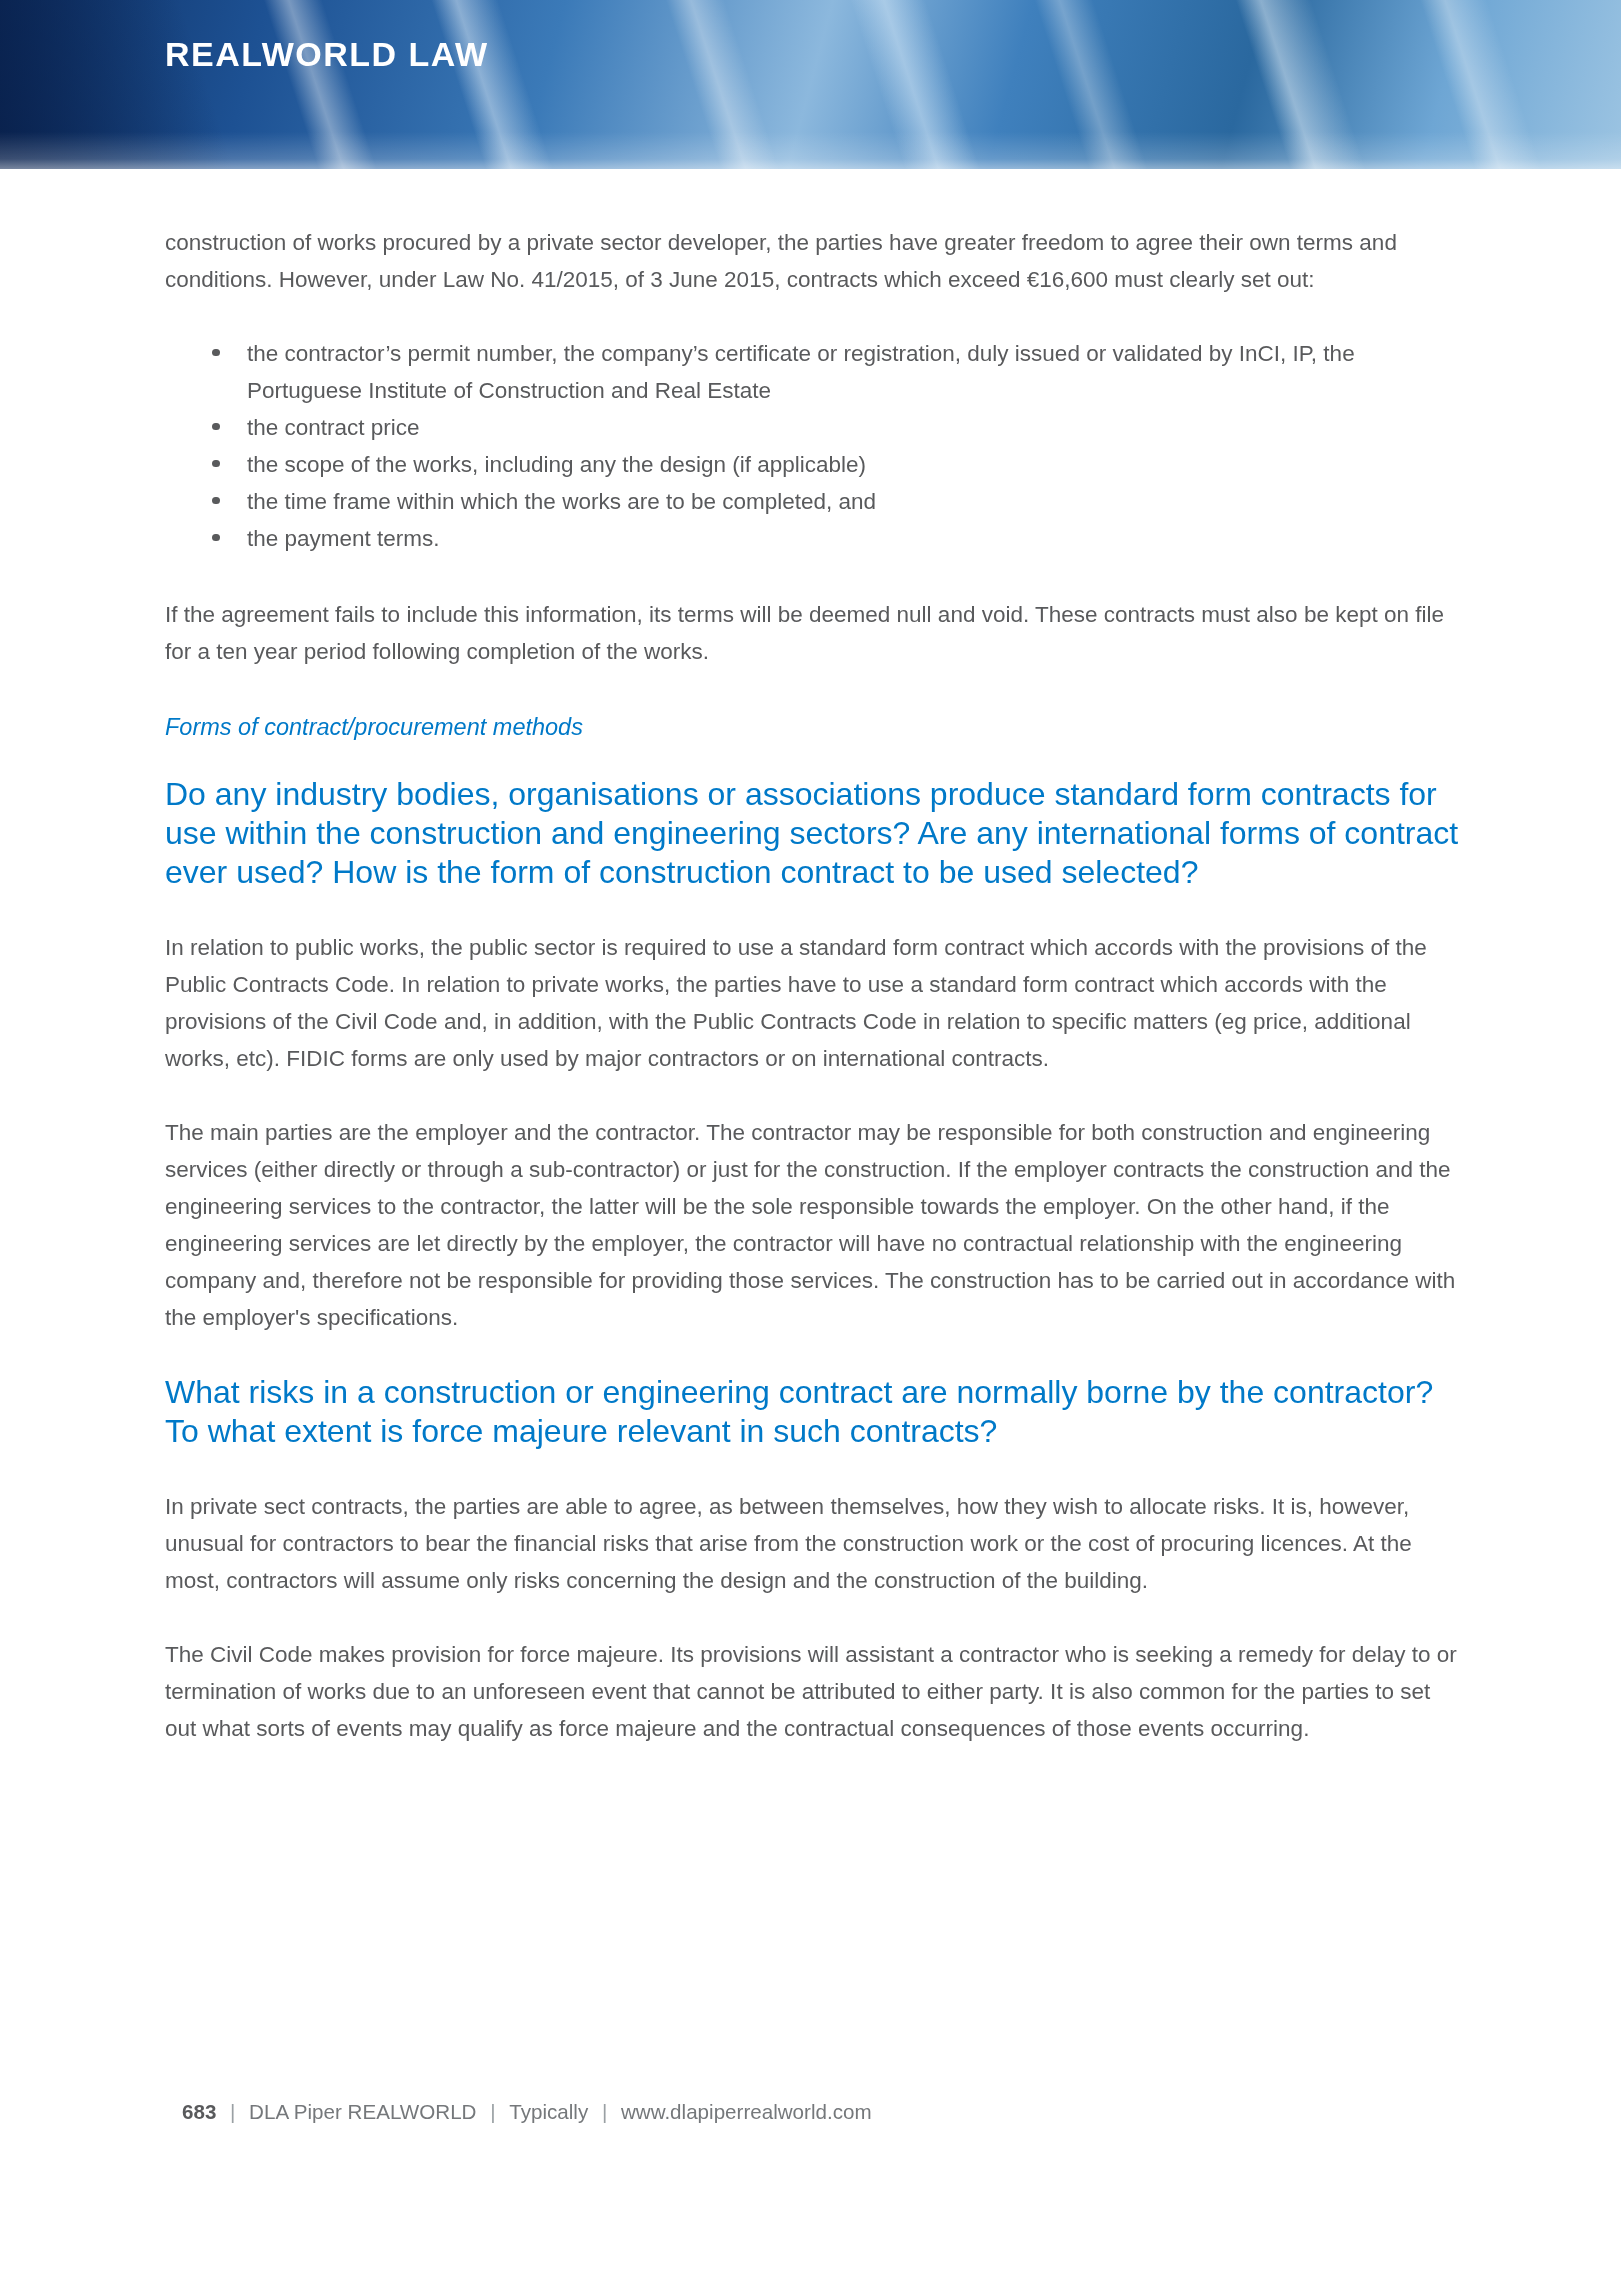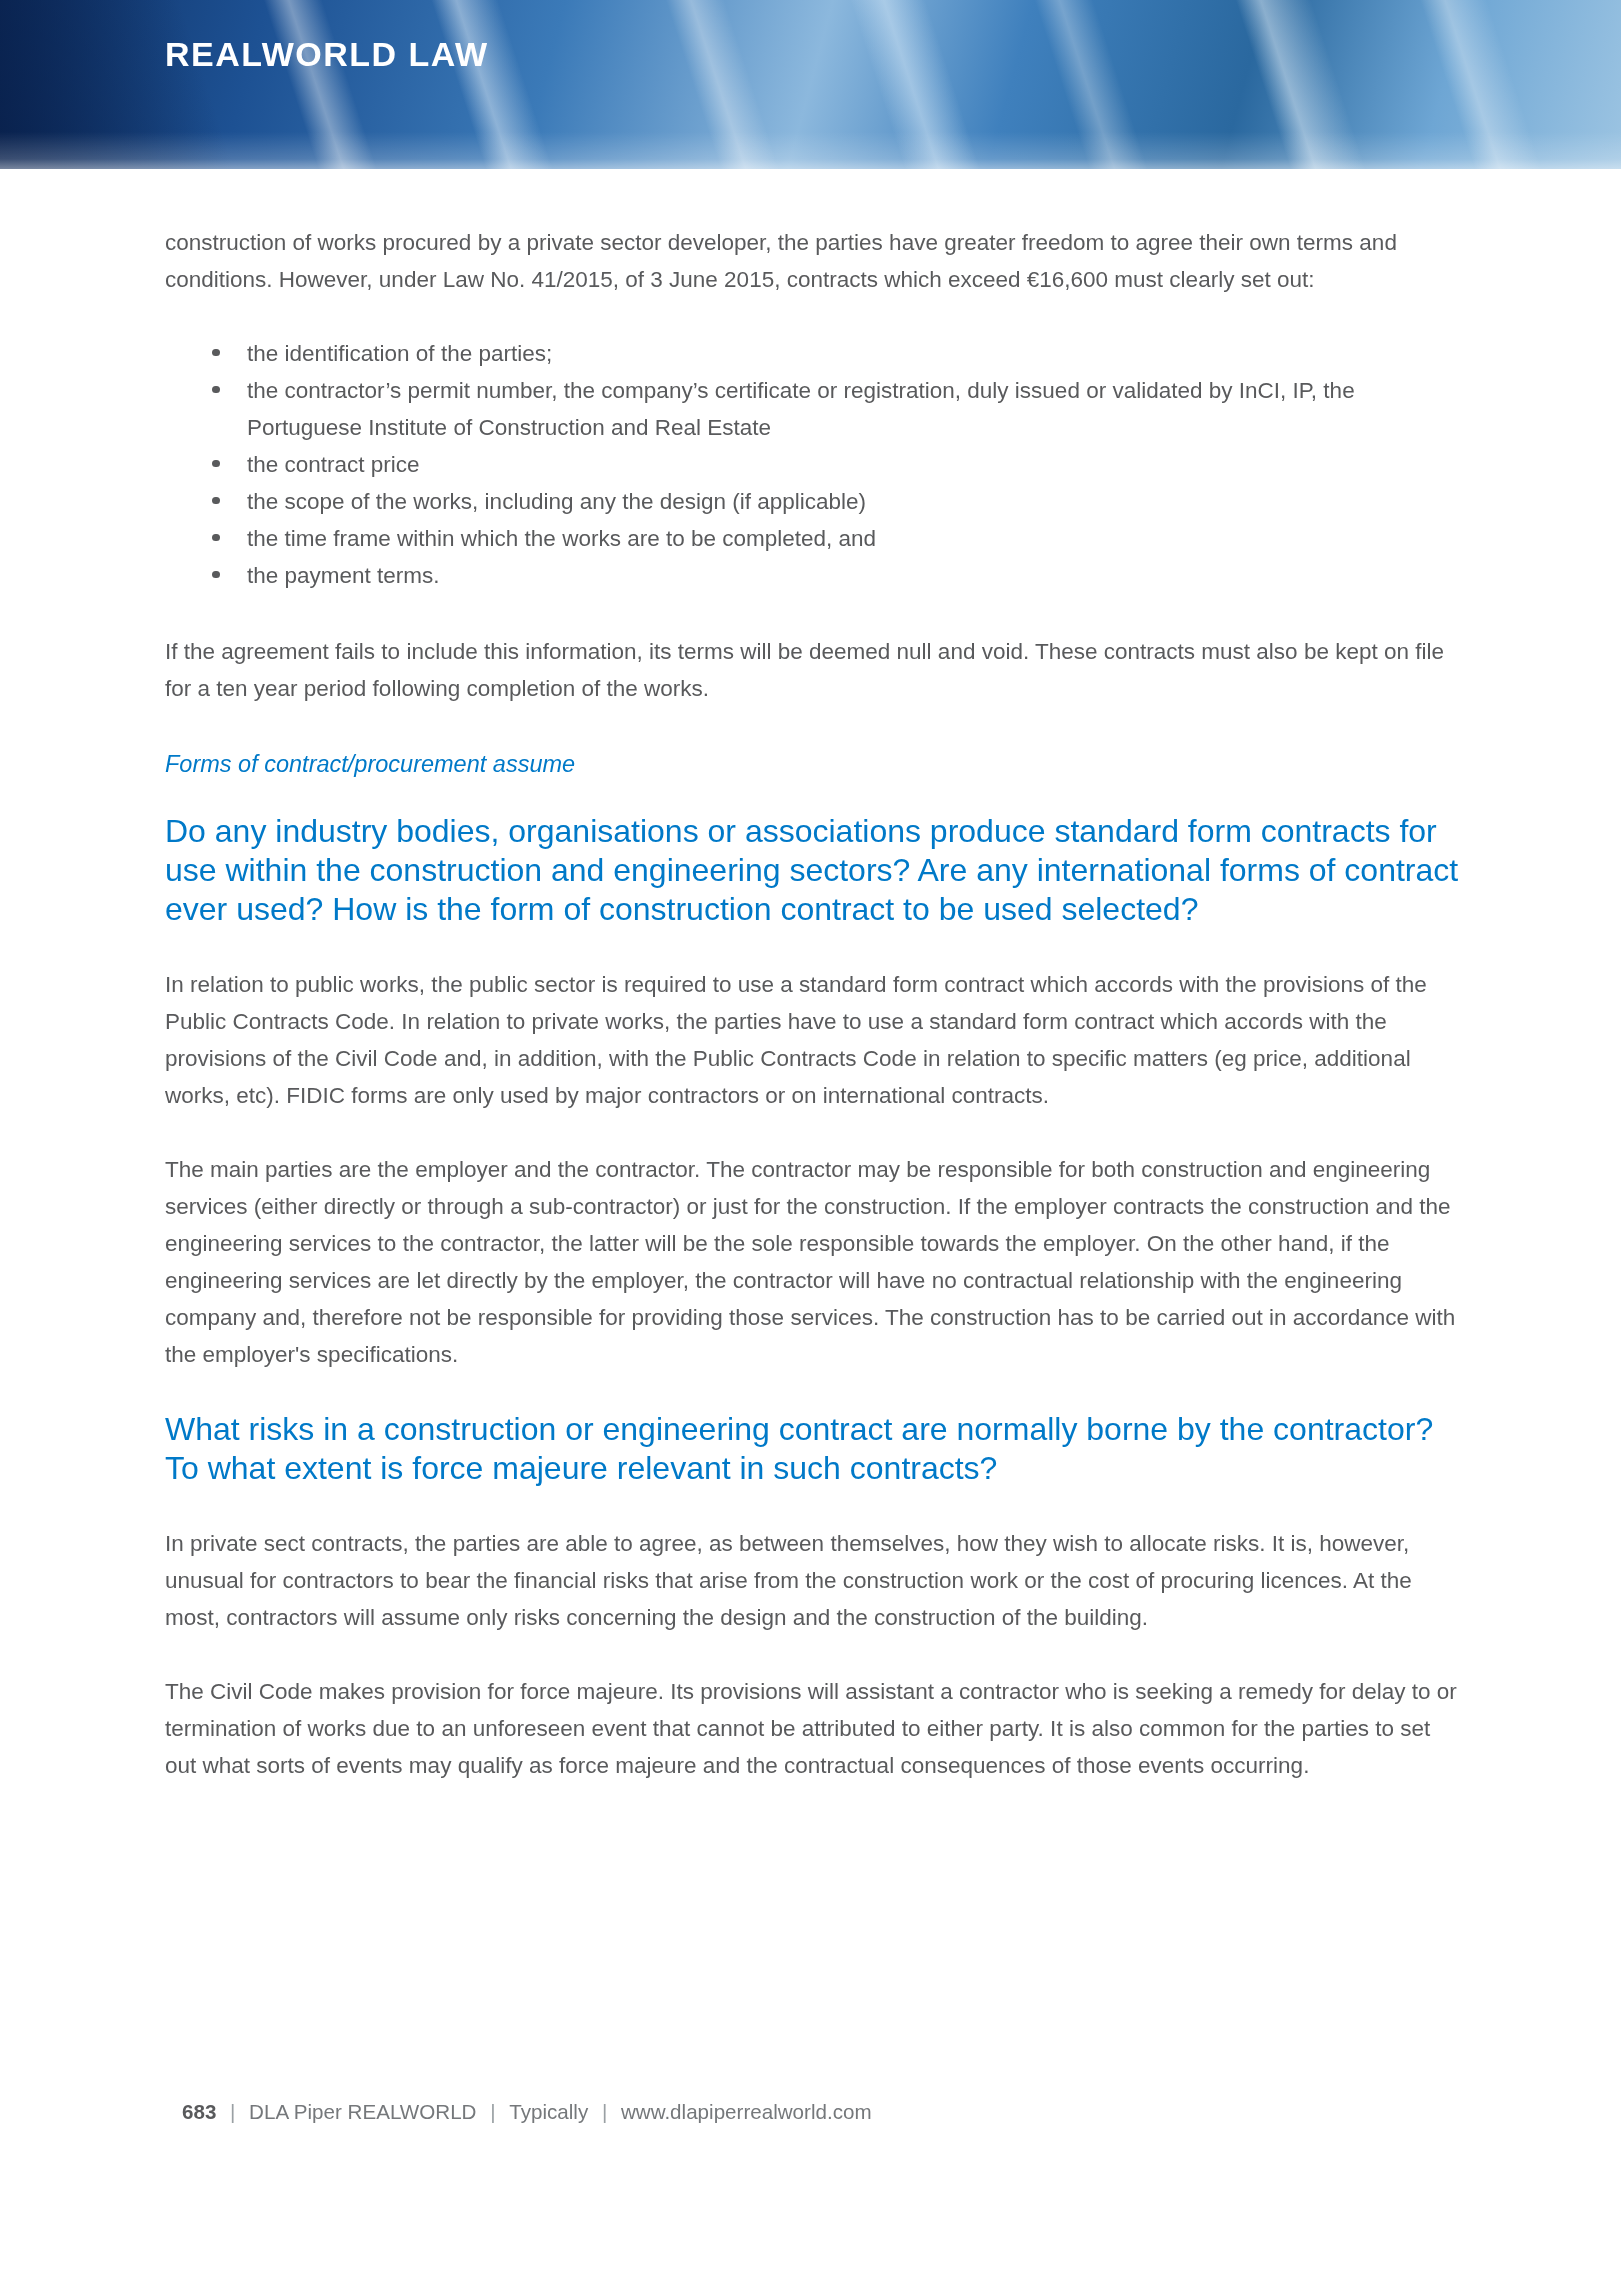--- a/index.html
+++ b/index.html
@@ -140,24 +140,20 @@
     <h1 class="brand">REALWORLD LAW</h1>
   </header>
 
   <main class="content">
 
     <p class="body">construction of works procured by a private sector developer, the parties have greater freedom to agree their own terms and conditions. However, under Law No. 41/2015, of 3 June 2015, contracts which exceed €16,600 must clearly set out:</p>
 
     <ul class="bullets">
       <li>
         <span class="dot"></span>
-        <span>the identification of the parties;</span>
-      </li>
-      <li>
-        <span class="dot"></span>
         <span>the contractor’s permit number, the company’s certificate or registration, duly issued or validated by InCI, IP, the Portuguese Institute of Construction and Real Estate</span>
       </li>
       <li>
         <span class="dot"></span>
         <span>the contract price</span>
       </li>
       <li>
         <span class="dot"></span>
         <span>the scope of the works, including any the design (if applicable)</span>
       </li>
@@ -166,21 +162,21 @@
         <span>the time frame within which the works are to be completed, and</span>
       </li>
       <li>
         <span class="dot"></span>
         <span>the payment terms.</span>
       </li>
     </ul>
 
     <p class="body">If the agreement fails to include this information, its terms will be deemed null and void. These contracts must also be kept on file for a ten year period following completion of the works.</p>
 
-    <h2 class="section-heading">Forms of contract/procurement assume</h2>
+    <h2 class="section-heading">Forms of contract/procurement methods</h2>
 
     <h3 class="question">Do any industry bodies, organisations or associations produce standard form contracts for use within the construction and engineering sectors? Are any international forms of contract ever used? How is the form of construction contract to be used selected?</h3>
     <p class="body">In relation to public works, the public sector is required to use a standard form contract which accords with the provisions of the Public Contracts Code. In relation to private works, the parties have to use a standard form contract which accords with the provisions of the Civil Code and, in addition, with the Public Contracts Code in relation to specific matters (eg price, additional works, etc). FIDIC forms are only used by major contractors or on international contracts.</p>
 
     <p class="body">The main parties are the employer and the contractor. The contractor may be responsible for both construction and engineering services (either directly or through a sub-contractor) or just for the construction. If the employer contracts the construction and the engineering services to the contractor, the latter will be the sole responsible towards the employer. On the other hand, if the engineering services are let directly by the employer, the contractor will have no contractual relationship with the engineering company and, therefore not be responsible for providing those services. The construction has to be carried out in accordance with the employer's specifications.</p>
 
     <h3 class="question">What risks in a construction or engineering contract are normally borne by the contractor? To what extent is force majeure relevant in such contracts?</h3>
     <p class="body">In private sect contracts, the parties are able to agree, as between themselves, how they wish to allocate risks. It is, however, unusual for contractors to bear the financial risks that arise from the construction work or the cost of procuring licences. At the most, contractors will assume only risks concerning the design and the construction of the building.</p>
     <p class="body">The Civil Code makes provision for force majeure. Its provisions will assistant a contractor who is seeking a remedy for delay to or termination of works due to an unforeseen event that cannot be attributed to either party. It is also common for the parties to set out what sorts of events may qualify as force majeure and the contractual consequences of those events occurring.</p>
 

